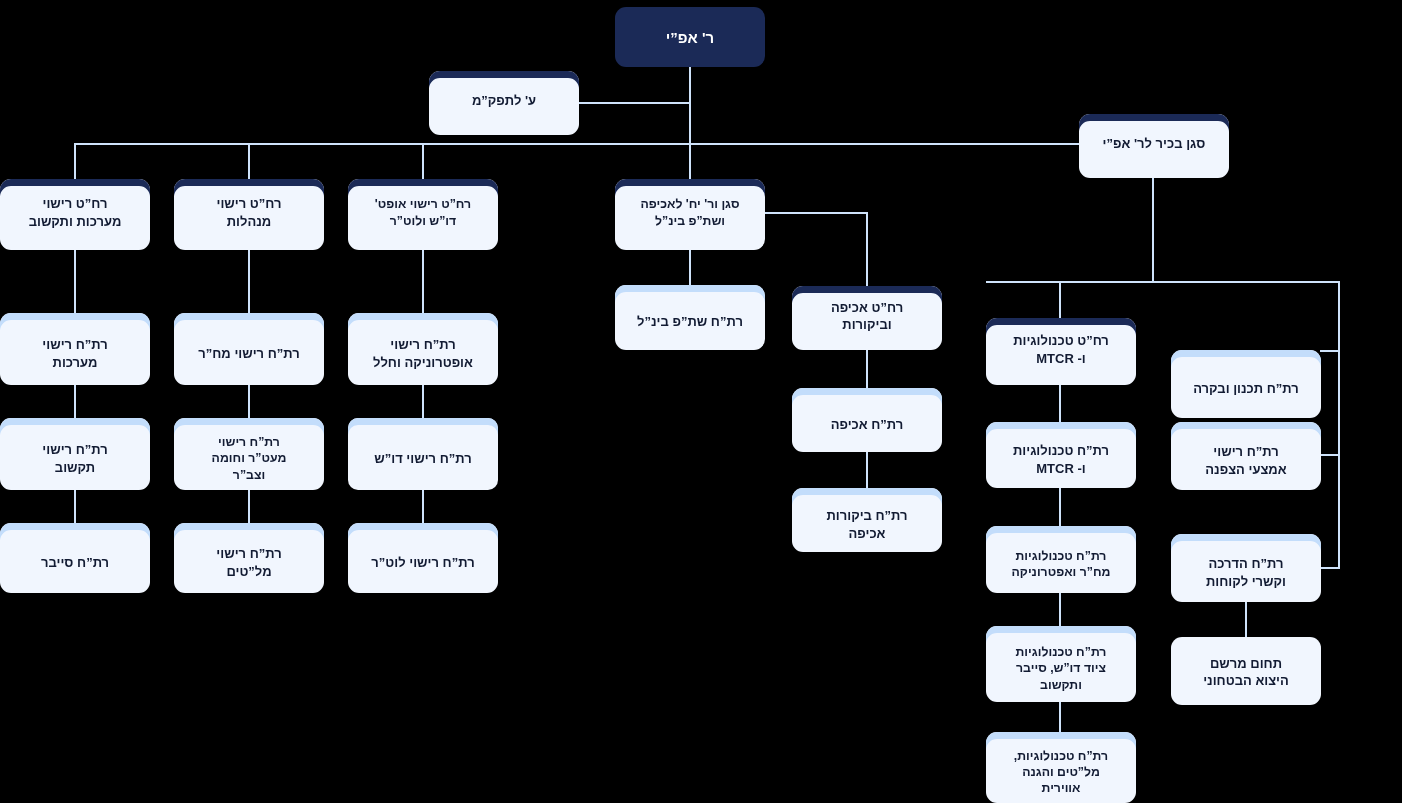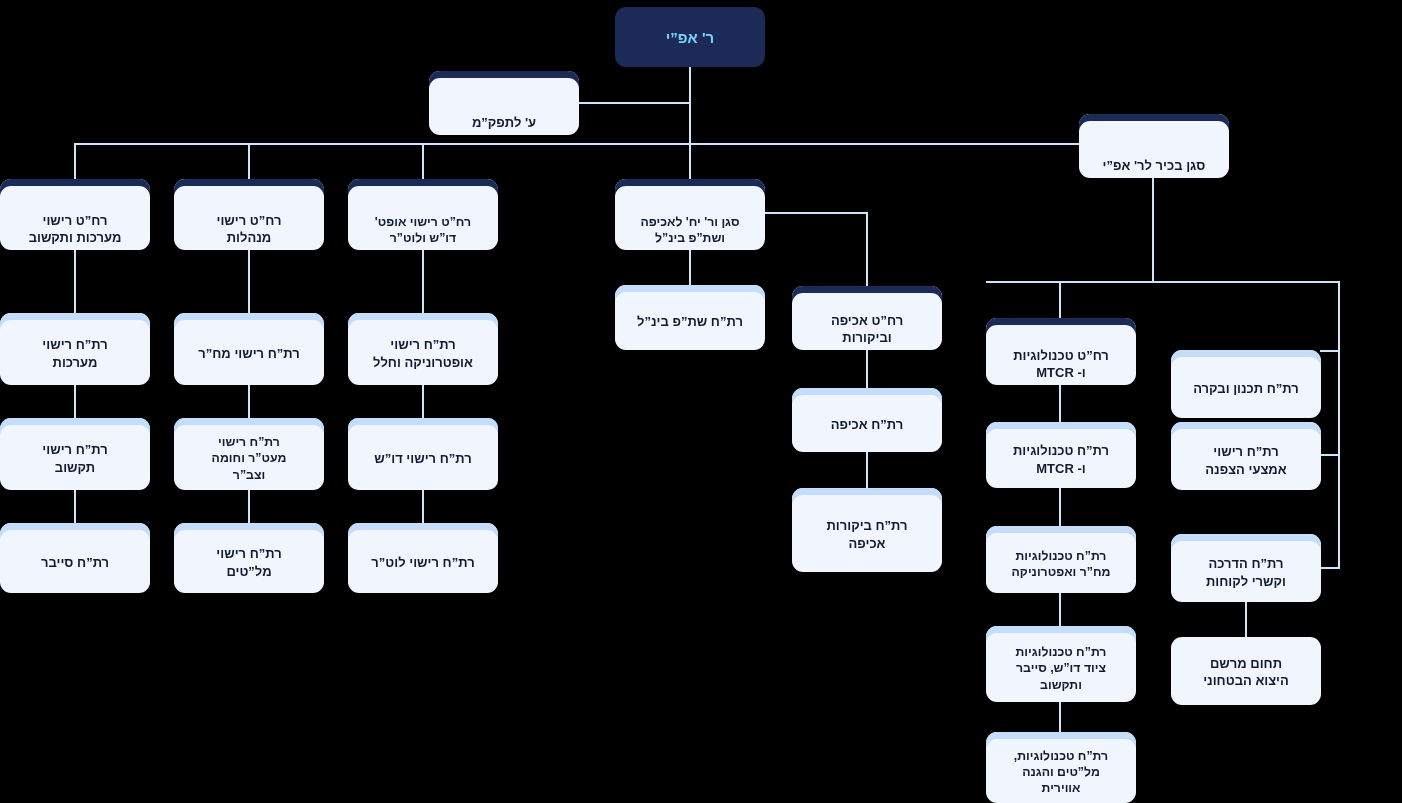--- a/index.html
+++ b/index.html
@@ -30,31 +30,30 @@
     padding:6px 7px 4px 7px;
     overflow:hidden;
     z-index:2;
   }
   .node .txt{display:block;width:100%;white-space:pre-line;}
 
   
   .bar-navy{
     box-shadow: inset 0 7px 0 0 #1b2a57;
     padding-top:0;
-    align-items:flex-end;
   }
   .bar-blue{
     box-shadow: inset 0 7px 0 0 #c3ddfb;
     padding-top:13px;
   }
   .bar-none{}
 
   .root{
     background:#1b2a57;
-    color:#7dd3fc;
+    color:#ffffff;
     font-size:15px;
     box-shadow:none;
     padding-top:6px;
   }
   .fs13{font-size:13px;}
   .fs12{font-size:12.3px;}
 </style>
 </head>
 <body>
 
@@ -173,21 +172,21 @@
   <div class="node bar-blue fs13" style="left:0px;top:523px;width:150px;height:70px;">
     <span class="txt">רת”ח סייבר</span>
   </div>
   <div class="node bar-blue fs13" style="left:174px;top:523px;width:150px;height:70px;">
     <span class="txt">רת”ח רישוי
 מל”טים</span>
   </div>
   <div class="node bar-blue fs13" style="left:348px;top:523px;width:150px;height:70px;align-items:center;">
     <span class="txt">רת”ח רישוי לוט”ר</span>
   </div>
-  <div class="node bar-blue fs13" style="left:792px;top:488px;width:150px;height:84px;">
+  <div class="node bar-blue fs13" style="left:792px;top:488px;width:150px;height:64px;">
     <span class="txt">רת”ח ביקורות
 אכיפה</span>
   </div>
 
   <div class="node bar-navy fs13" style="left:986px;top:318px;width:150px;height:67px;">
     <span class="txt">רח”ט טכנולוגיות
 ו- MTCR</span>
   </div>
   <div class="node bar-blue fs13" style="left:986px;top:422px;width:150px;height:66px;">
     <span class="txt">רת”ח טכנולוגיות

